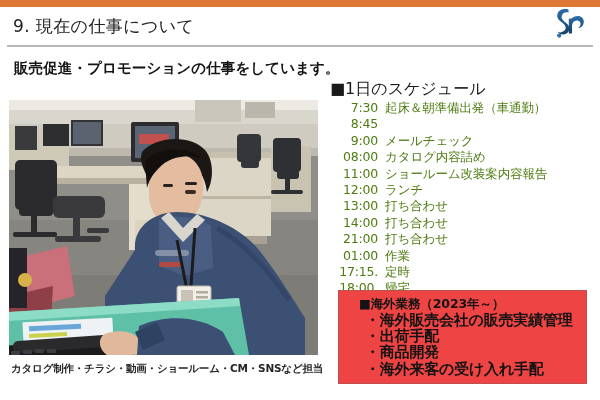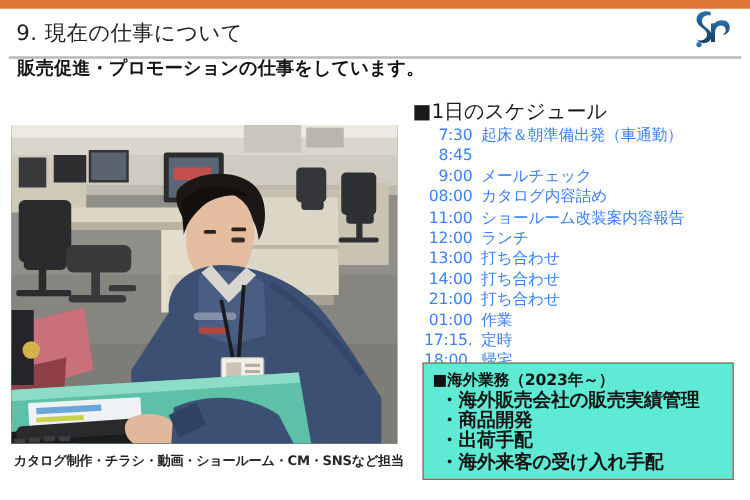--- a/index.html
+++ b/index.html
@@ -39,21 +39,21 @@
   }
   #logo {
     position: absolute;
     right: 8px; top: 4px;
     width: 44px; height: 40px;
   }
 
   
   #subtitle {
     position: absolute;
-    left: 14px; top: 45px;
+    left: 14px; top: 59px;
     font-size: 14.5px;
     font-weight: bold;
     color: #151515;
     letter-spacing: .1px;
     white-space: nowrap;
   }
 
   #photo {
     position: absolute;
     left: 9px; top: 100px;
@@ -77,43 +77,43 @@
   #schedule {
     position: absolute;
     left: 330px; top: 79px;
     width: 264px;
   }
   .sched-row {
     display: flex;
     align-items: flex-end;
     font-size: 12.5px;
     line-height: 16.4px;
-    color: #3b82f6;
+    color: #4d7c0f;
     white-space: nowrap;
   }
   .sched-time {
     width: 48px;
     text-align: right;
     flex: 0 0 48px;
     letter-spacing: -.2px;
   }
   .sched-task {
     padding-left: 7px;
     letter-spacing: -.1px;
   }
 
   
   #overseas-box {
     position: absolute;
     left: 338px; top: 290px;
     width: 249px;
     box-sizing: border-box;
     border: 1.6px solid #c0504d;
-    background: #5eead4;
-    padding: 5px 6px 6px 7px;
+    background: #ef4444;
+    padding: 5px 6px 6px 20px;
   }
   #overseas-heading {
     font-size: 12.5px;
     font-weight: bold;
     color: #131313;
     letter-spacing: -.1px;
     line-height: 16px;
     white-space: nowrap;
   }
   .overseas-item {
@@ -339,17 +339,17 @@
         <span class="sched-time">18:00.</span>
         <span class="sched-task">帰宅</span>
       </div>
     </div>
 </div>
 
 <div id="overseas-box">
   <div id="overseas-heading">■海外業務（2023年～）</div>
   <div id="overseas-items">
       <div class="overseas-item">・海外販売会社の販売実績管理</div>
+      <div class="overseas-item">・出荷手配</div>
       <div class="overseas-item">・商品開発</div>
-      <div class="overseas-item">・出荷手配</div>
       <div class="overseas-item">・海外来客の受け入れ手配</div>
     </div>
 </div>
 
 </body></html>

